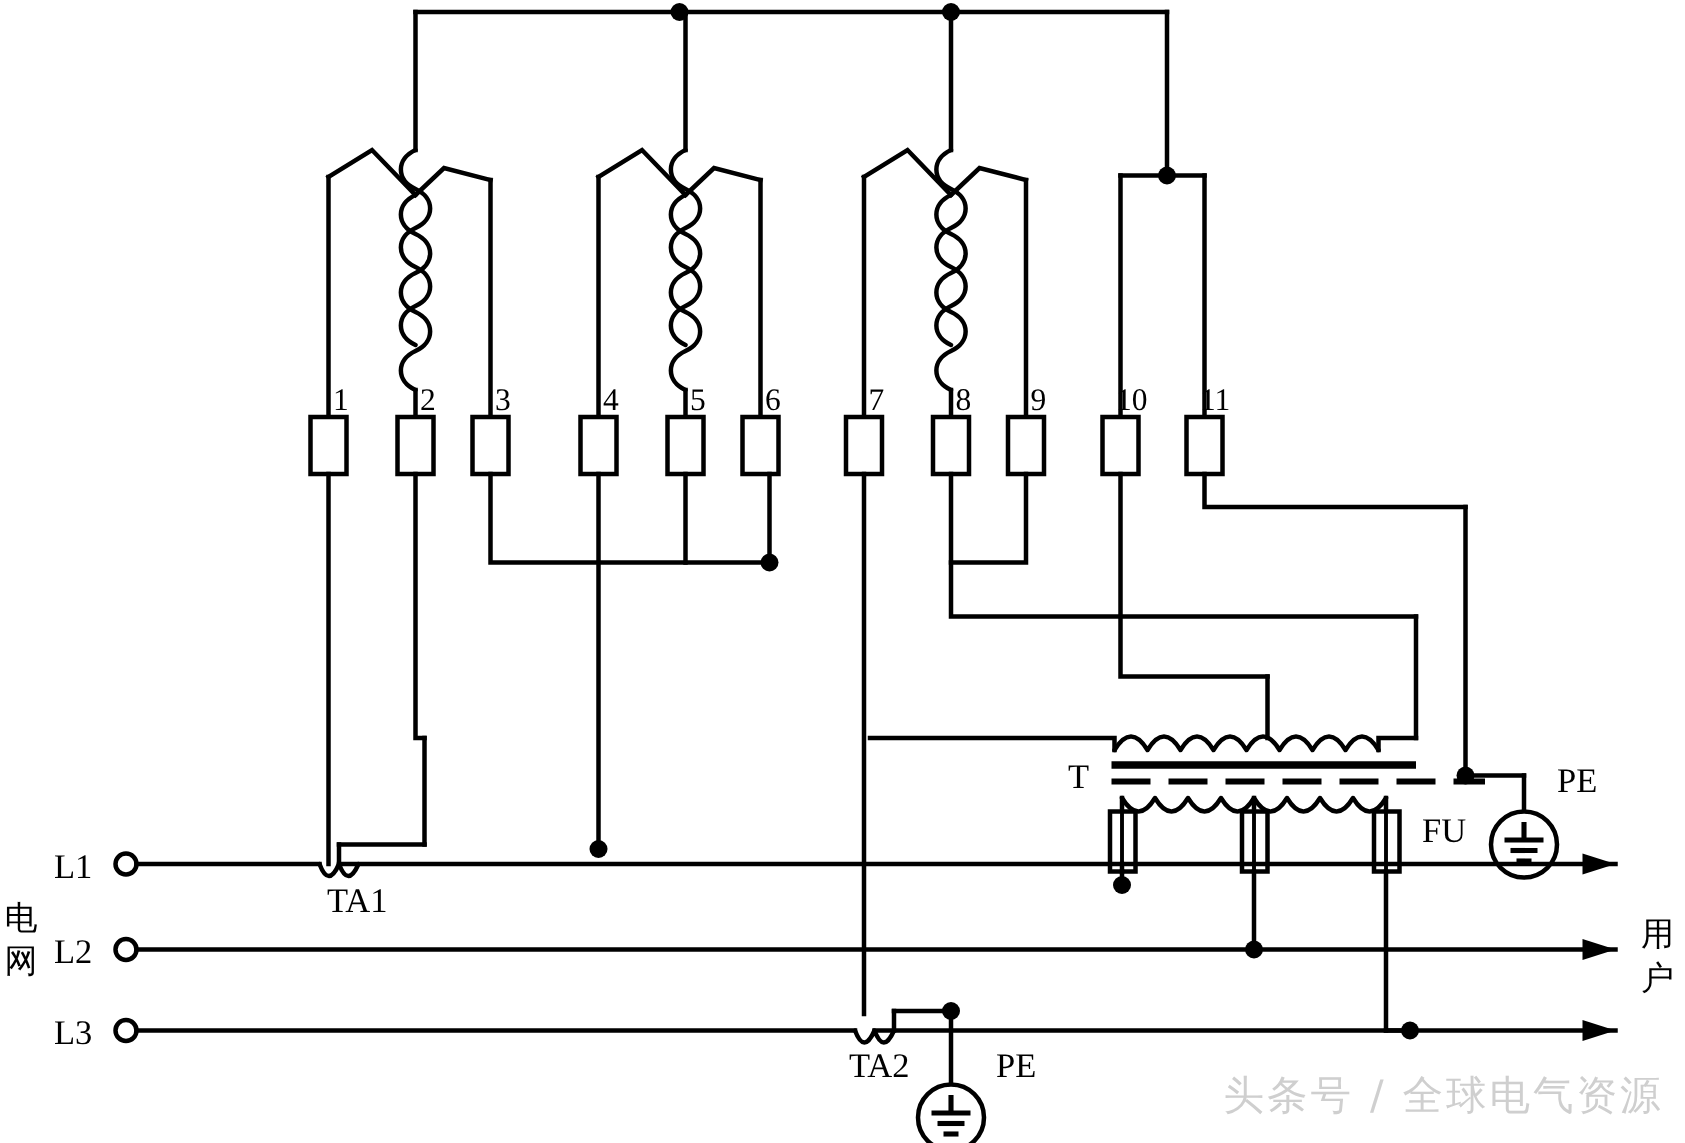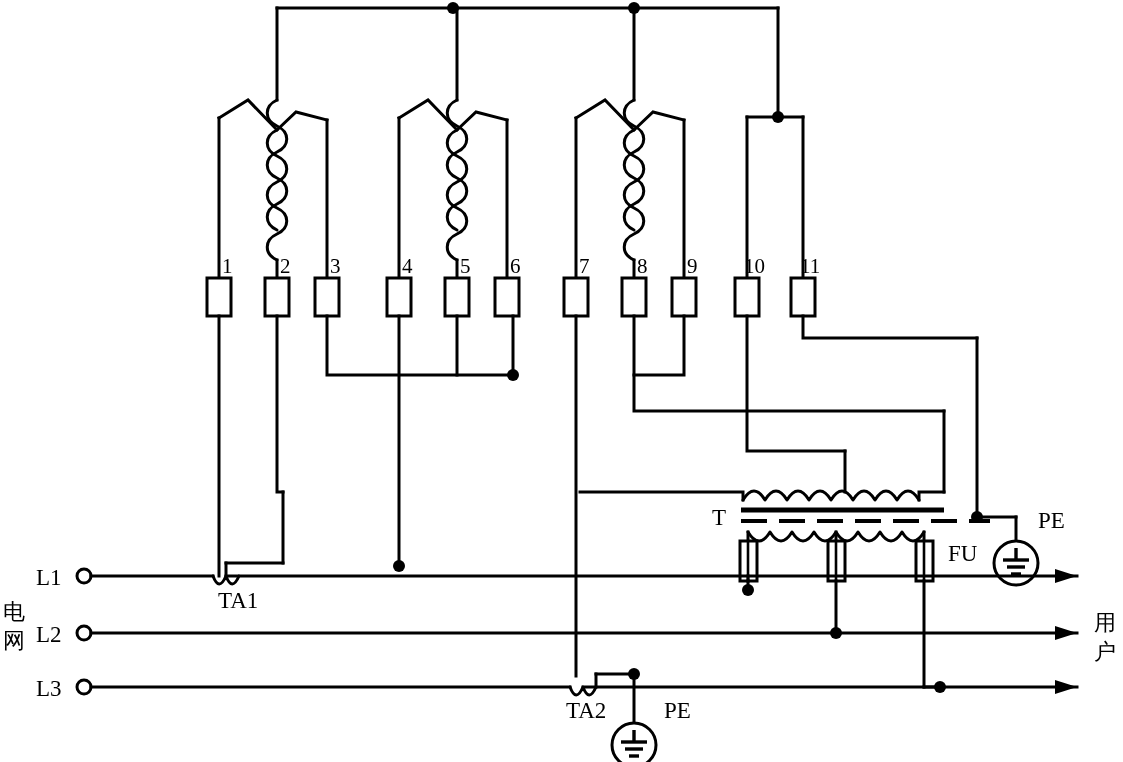--- a/index.html
+++ b/index.html
@@ -267,14 +267,15 @@
     <text class="lbl" x="36" y="696">L3</text>
 
     <text class="lbl-cn" x="3" y="619">电</text>
     <text class="lbl-cn" x="3" y="648">网</text>
 
     <text class="lbl-cn" x="1094" y="630">用</text>
     <text class="lbl-cn" x="1094" y="659">户</text>
 
   </svg>
 
+  <div class="watermark">头条号 / 全球电气资源</div>
 
 </div>
 
 </body></html>

